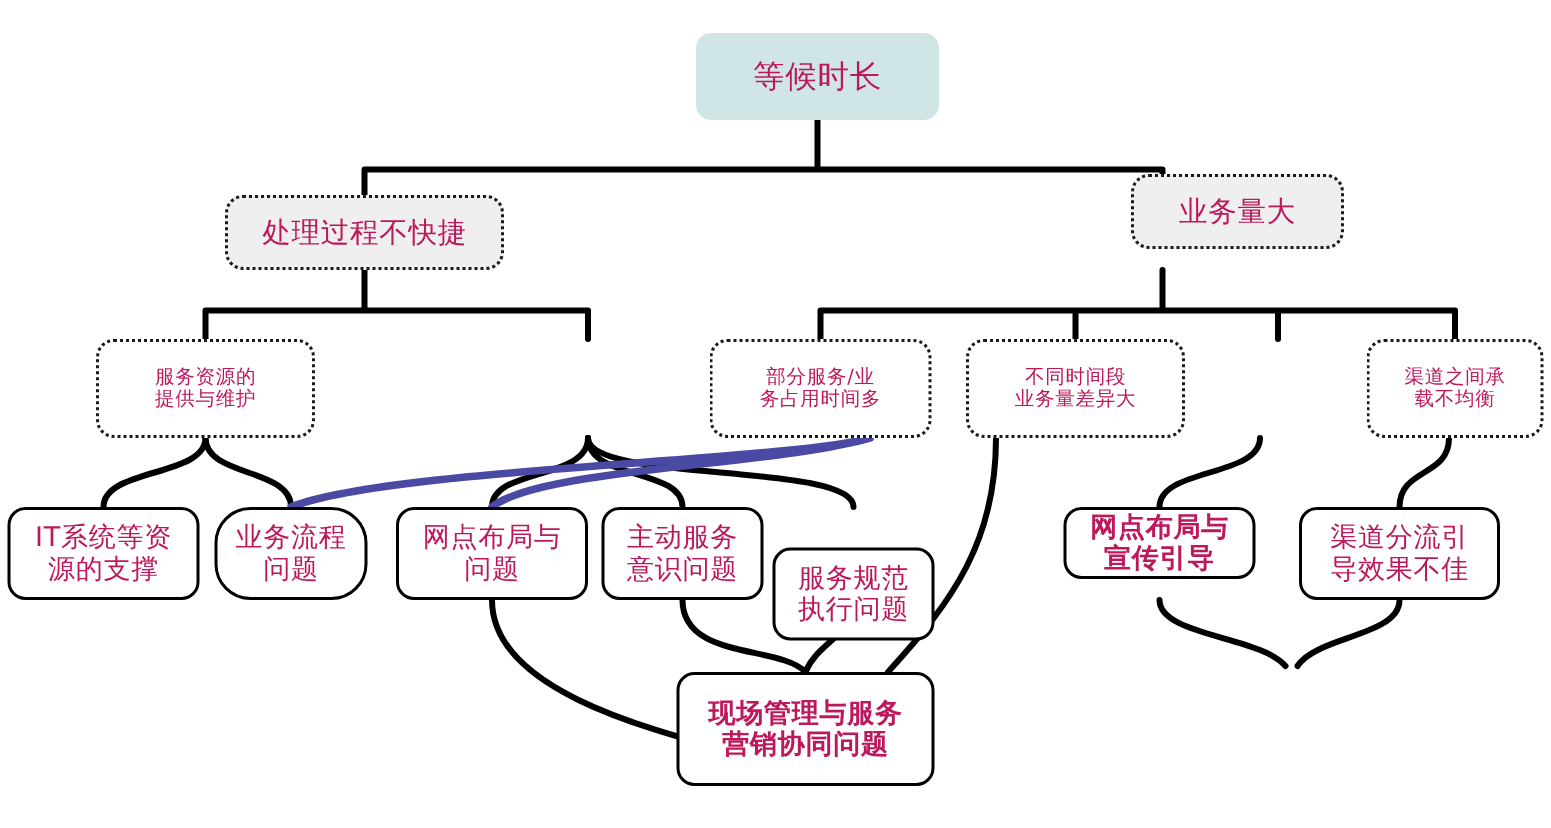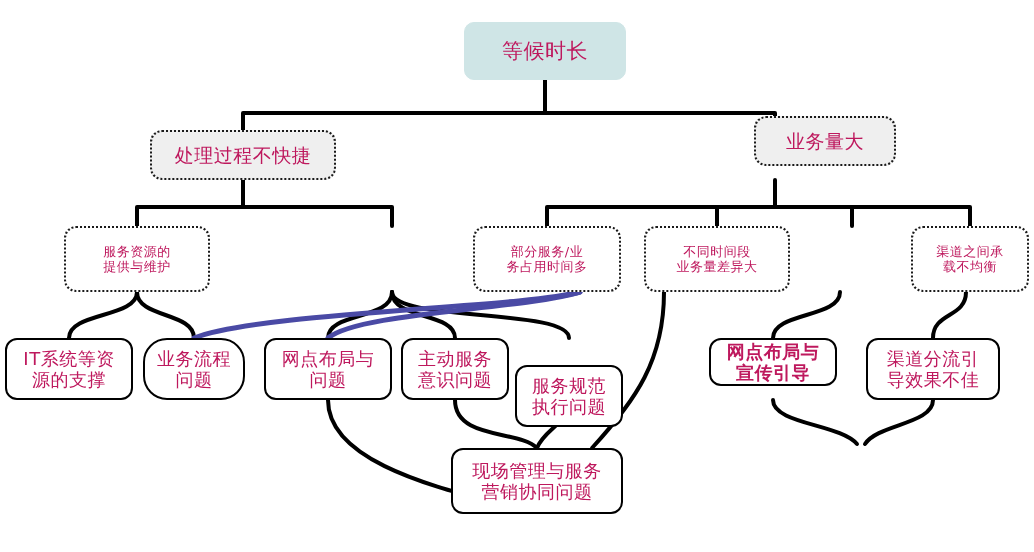--- a/index.html
+++ b/index.html
@@ -135,16 +135,16 @@
 
   <div class="node leaf" style="left:515px; top:338px; width:108px; height:62px;margin-top:27px;">服务规范
 执行问题</div>
 
   <div class="node leaf" style="left:709px; top:338px; width:128px; height:48px;font-weight:bold;">网点布局与
 宣传引导</div>
 
   <div class="node leaf" style="left:866px; top:338px; width:134px; height:62px;">渠道分流引
 导效果不佳</div>
 
-  <div class="node leaf" style="left:451px; top:448px; width:172px; height:66px;">现场管理与服务
+  <div class="node leaf" style="left:451px; top:448px; width:172px; height:76px;font-weight:bold;">现场管理与服务
 营销协同问题</div>
 
 </div>
 
 </body></html>

